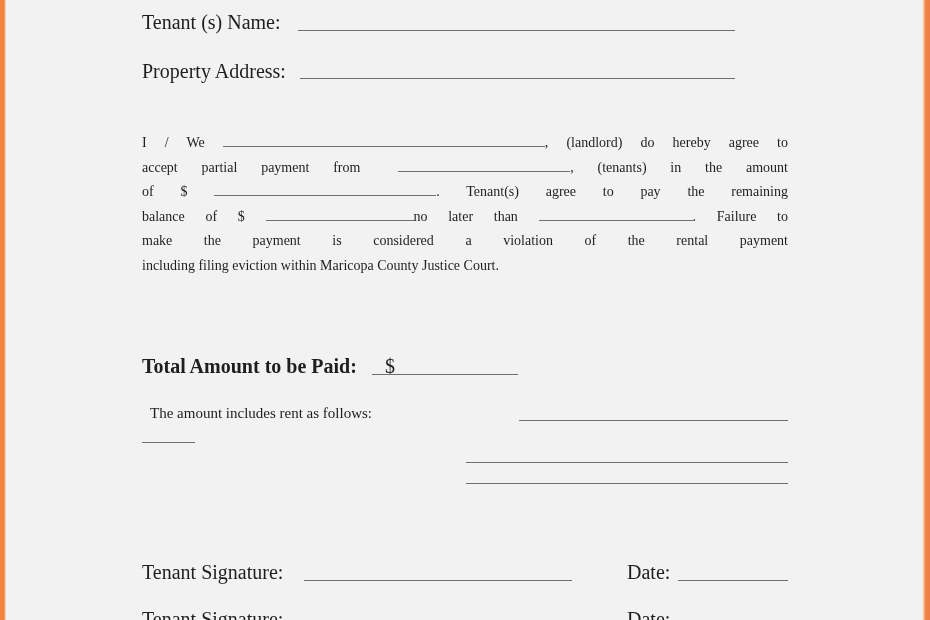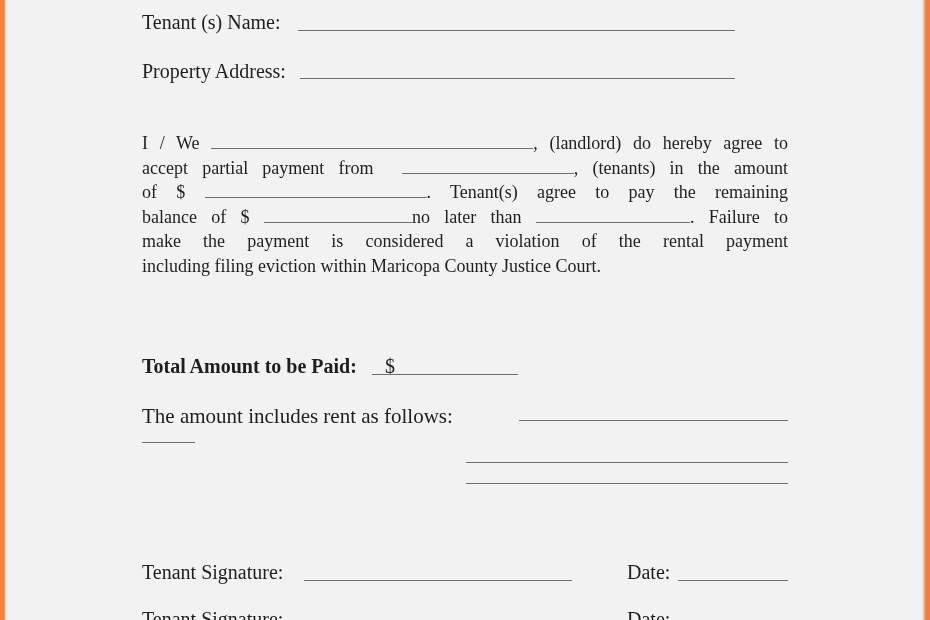--- a/index.html
+++ b/index.html
@@ -14,28 +14,28 @@
       background: linear-gradient(to right, #f0843e 0, #f0843e 4px, #f4b083 5px, #f2f2f2 6px);
     }
     .border-right {
       position: absolute; left: 922px; top: 0; width: 8px; height: 620px;
       background: linear-gradient(to right, #f2f2f2 0, #fbe3c8 1px, #f4b083 2px, #ee7f47 4px, #ee7f47 8px);
     }
     .t { position: absolute; white-space: nowrap; font-size: 20px; line-height: 1; }
     .ul { position: absolute; height: 0; border-top: 1.4px solid #6f6f6f; }
     .para {
       position: absolute; left: 142px; top: 131px; width: 646px;
-      font-size: 18px; line-height: 24.6px; text-align: justify;
+      font-size: 14px; line-height: 24.6px; text-align: justify;
       text-align-last: left;
     }
     .para .row { display: block; text-align: justify; text-align-last: justify; height: 24.6px; }
     .para .row.last { text-align-last: left; }
     .blank { display: inline-block; border-bottom: 1.4px solid #6f6f6f; height: 14px; vertical-align: baseline; }
     .bold { font-weight: bold; }
-    .small { font-size: 21px; }
+    .small { font-size: 15px; margin-left: 8px; }
   </style>
 </head>
 <body>
 
 <div class="border-left"></div>
 <div class="border-right"></div>
 
 <div class="t" style="left:142px; top:12px;">Tenant (s) Name:</div>
 <div class="ul" style="left:298px; top:30px; width:437px;"></div>
 

